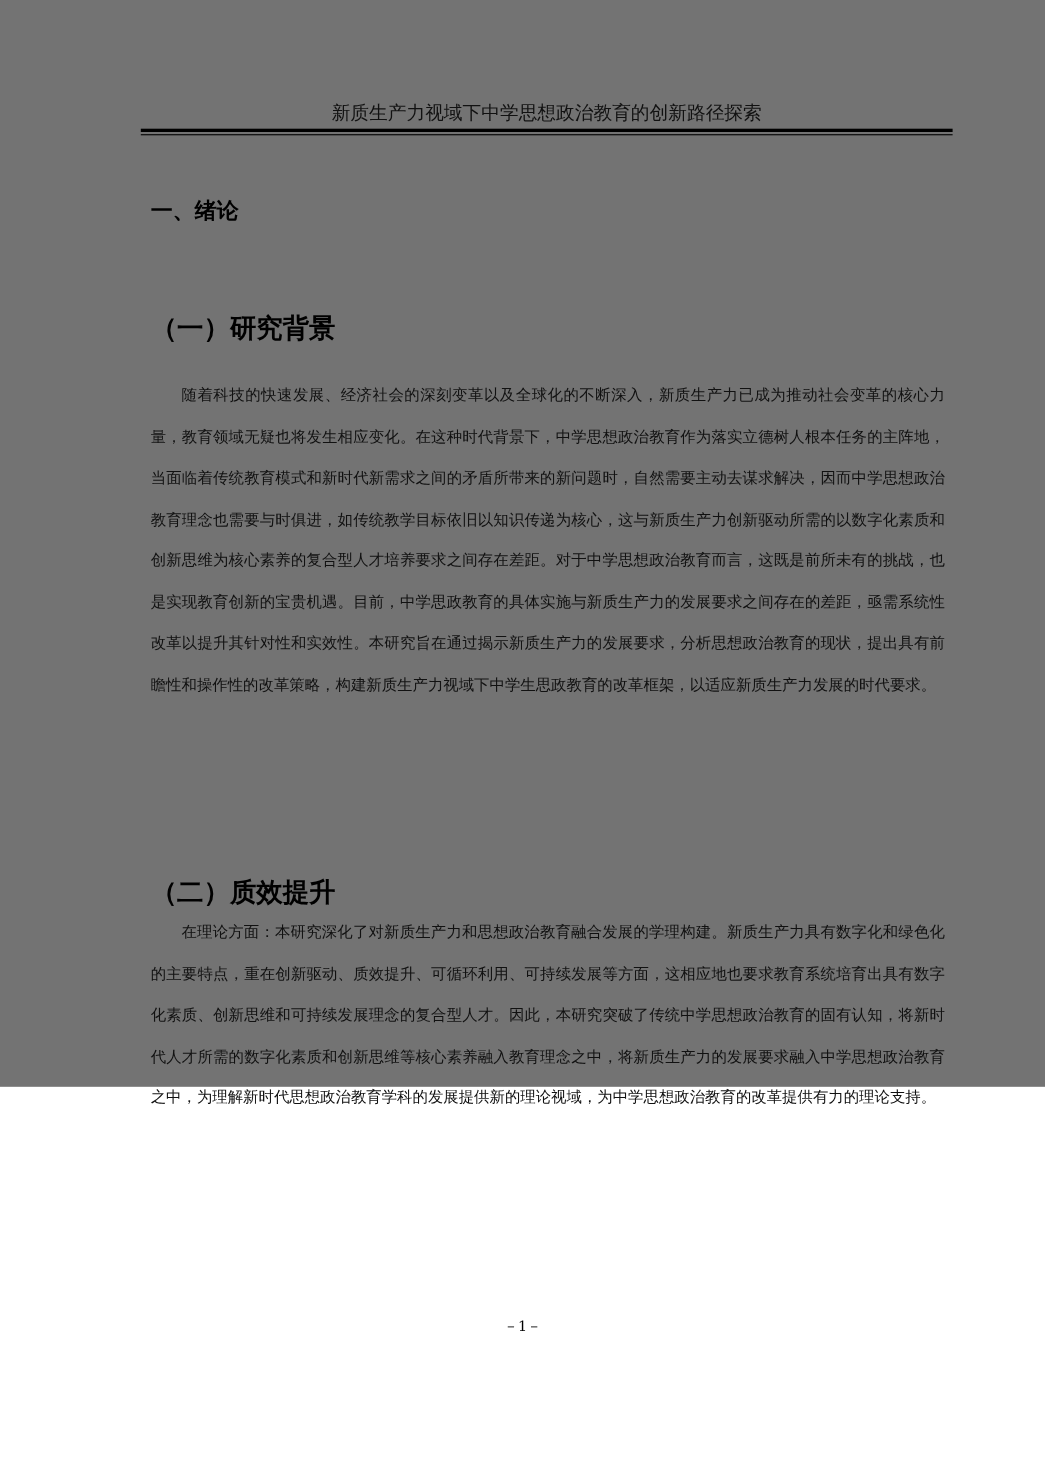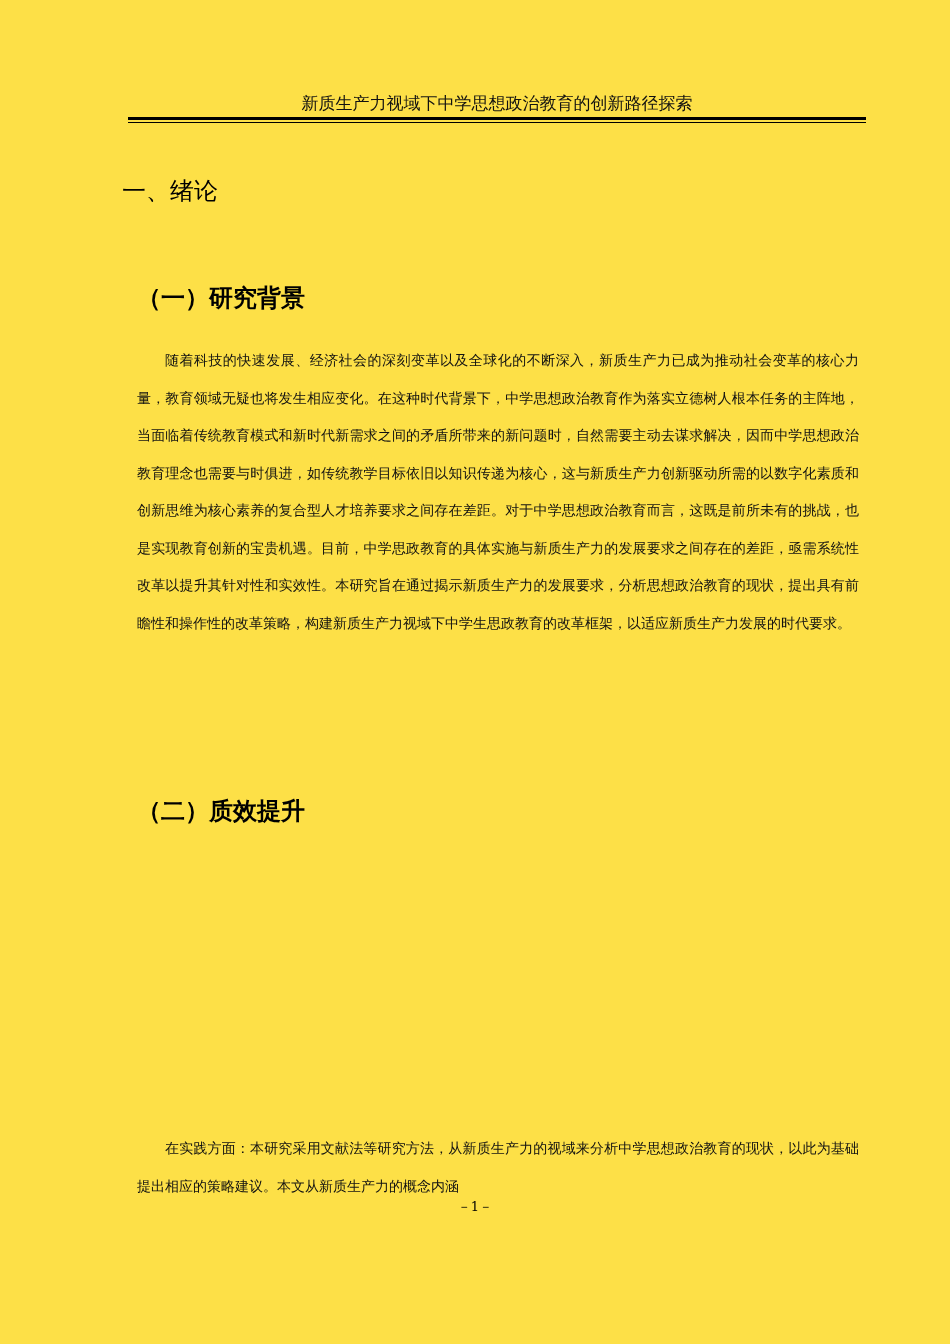--- a/index.html
+++ b/index.html
@@ -1,30 +1,30 @@
 <!DOCTYPE html>
 <html><head>
 <meta charset="utf-8">
 <style>
   html, body { margin: 0; padding: 0; background: #ffffff; }
   body { width: 950px; height: 1344px; position: relative; overflow: hidden; color: #000; }
-  .page { position: absolute; left: 0; top: 0; width: 950px; height: 1344px; background: #fde047; }
+  .page { position: absolute; left: 0; top: 0; width: 950px; height: 988px; background: #737373; }
   .header-title {
     position: absolute; left: 128px; width: 738px; top: 92px;
     text-align: center; font-family: "DejaVu Serif", "Liberation Serif", serif;
     font-size: 17px; line-height: 22px; color: #111;
   }
   .header-rule { position: absolute; left: 128px; width: 738px; top: 117px; }
   .header-rule .thick { height: 3px; background: #000; }
   .header-rule .gap { height: 2px; }
   .header-rule .thin { height: 1px; background: #000; }
   .h1 {
-    position: absolute; left: 122px; top: 174px;
+    position: absolute; left: 137px; top: 174px;
     font-family: "DejaVu Sans", "Liberation Sans", sans-serif;
-    font-weight: normal; font-size: 24px; line-height: 34px;
+    font-weight: bold; font-size: 20px; line-height: 34px;
   }
   .h2 {
     position: absolute; left: 137px;
     font-family: "DejaVu Sans", "Liberation Sans", sans-serif;
     font-weight: bold; font-size: 24px; line-height: 28px;
   }
   .para {
     position: absolute; left: 137px; width: 722px;
     font-family: "DejaVu Serif", "Liberation Serif", serif;
     font-size: 14px; line-height: 37.5px; text-align: justify;
@@ -46,16 +46,16 @@
     <div class="gap"></div>
     <div class="thin"></div>
   </div>
 
   <div class="h1">一、绪论</div>
 
   <div class="h2" style="top:284px;">（一）研究背景</div>
   <p class="para" style="top:342px;">随着科技的快速发展、经济社会的深刻变革以及全球化的不断深入，新质生产力已成为推动社会变革的核心力量，教育领域无疑也将发生相应变化。在这种时代背景下，中学思想政治教育作为落实立德树人根本任务的主阵地，当面临着传统教育模式和新时代新需求之间的矛盾所带来的新问题时，自然需要主动去谋求解决，因而中学思想政治教育理念也需要与时俱进，如传统教学目标依旧以知识传递为核心，这与新质生产力创新驱动所需的以数字化素质和创新思维为核心素养的复合型人才培养要求之间存在差距。对于中学思想政治教育而言，这既是前所未有的挑战，也是实现教育创新的宝贵机遇。目前，中学思政教育的具体实施与新质生产力的发展要求之间存在的差距，亟需系统性改革以提升其针对性和实效性。本研究旨在通过揭示新质生产力的发展要求，分析思想政治教育的现状，提出具有前瞻性和操作性的改革策略，构建新质生产力视域下中学生思政教育的改革框架，以适应新质生产力发展的时代要求。</p>
 
   <div class="h2" style="top:797px;">（二）质效提升</div>
-  <p class="para" style="top:1130px;">在实践方面：本研究采用文献法等研究方法，从新质生产力的视域来分析中学思想政治教育的现状，以此为基础提出相应的策略建议。本文从新质生产力的概念内涵</p>
+  <p class="para" style="top:830px;">在理论方面：本研究深化了对新质生产力和思想政治教育融合发展的学理构建。新质生产力具有数字化和绿色化的主要特点，重在创新驱动、质效提升、可循环利用、可持续发展等方面，这相应地也要求教育系统培育出具有数字化素质、创新思维和可持续发展理念的复合型人才。因此，本研究突破了传统中学思想政治教育的固有认知，将新时代人才所需的数字化素质和创新思维等核心素养融入教育理念之中，将新质生产力的发展要求融入中学思想政治教育之中，为理解新时代思想政治教育学科的发展提供新的理论视域，为中学思想政治教育的改革提供有力的理论支持。</p>
 
   <div class="footer-pageno">－1－</div>
 </div>
 
 </body></html>

